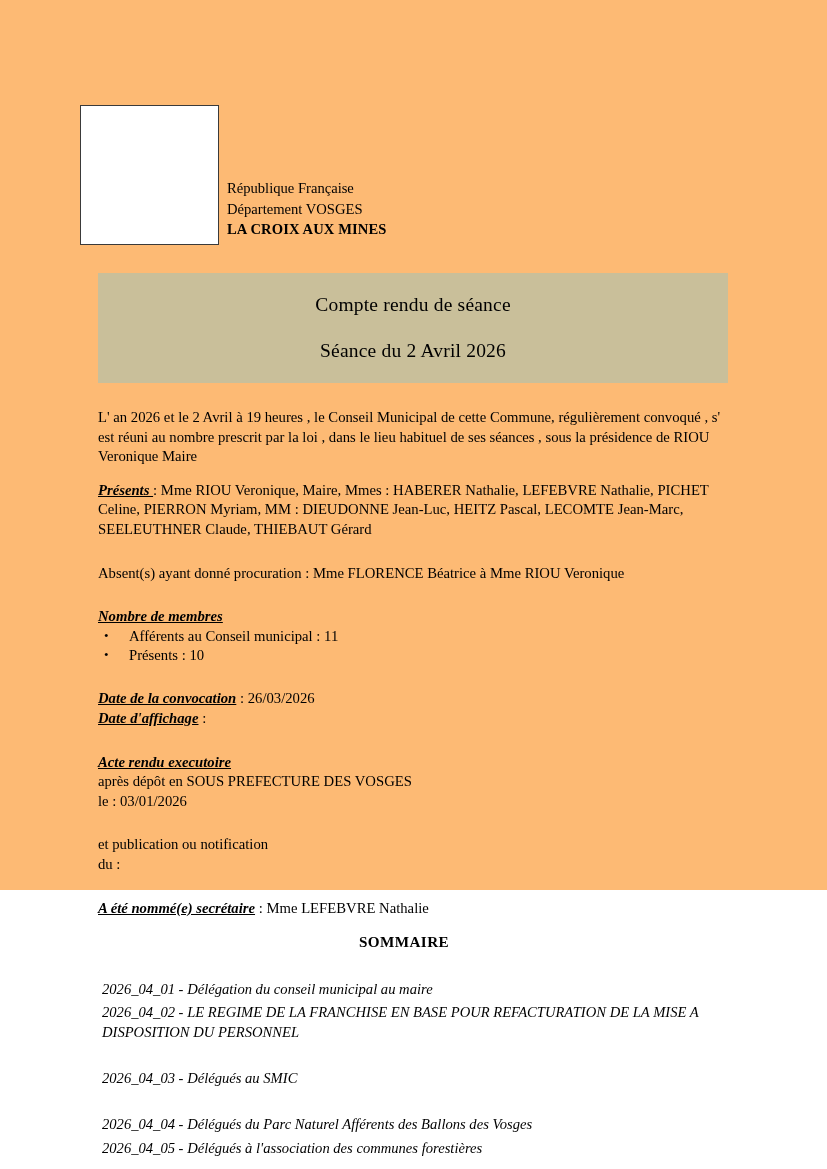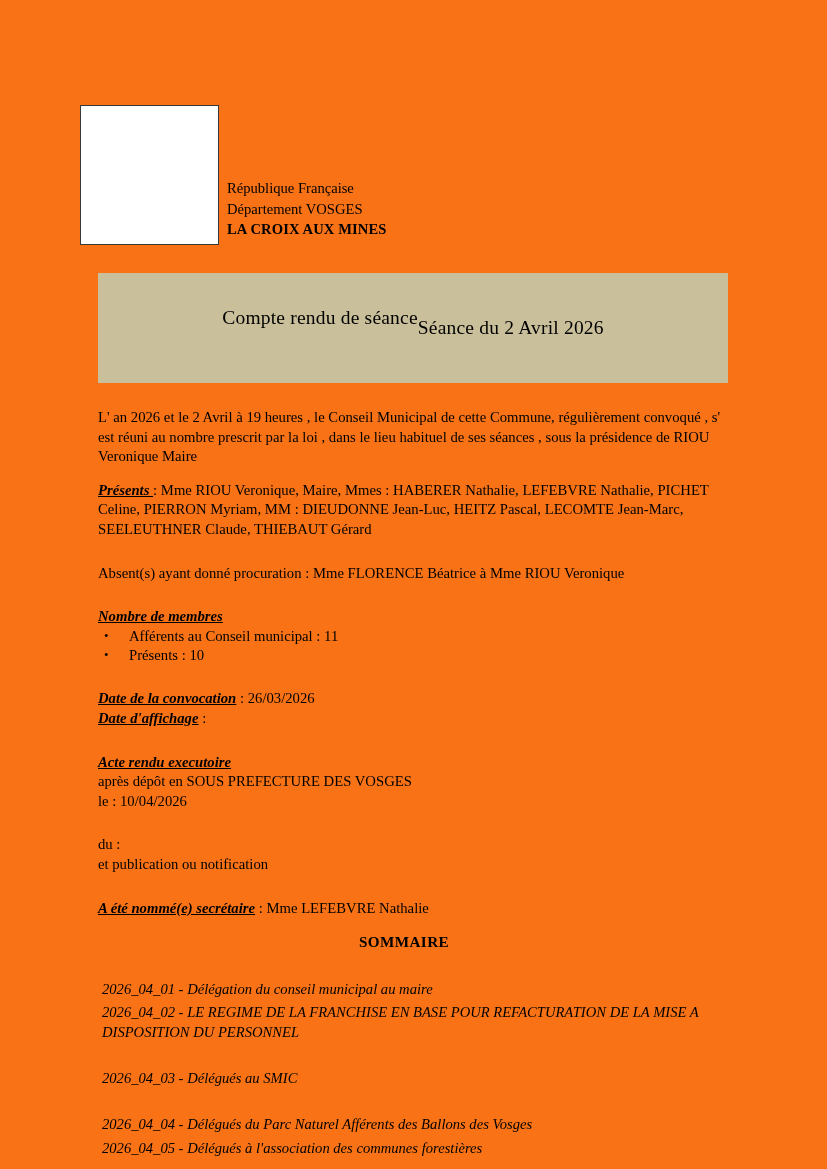--- a/index.html
+++ b/index.html
@@ -13,22 +13,22 @@
     height: 1169px;
     position: relative;
     font-family: "Liberation Serif", "DejaVu Serif", serif;
     color: #000000;
     overflow: hidden;
   }
 
   .page {
     position: relative;
     width: 827px;
-    height: 1169px;
-    background: #f97316;
+    height: 890px;
+    background: #fdba74;
   }
 
   
   .letterhead {
     position: absolute;
     left: 80px;
     top: 105px;
     width: 650px;
     height: 142px;
   }
@@ -58,21 +58,21 @@
 
   
   .banner {
     position: absolute;
     left: 98px;
     top: 273px;
     width: 630px;
     height: 110px;
     background: #c9bf9a;
     display: flex;
-    flex-direction: row;
+    flex-direction: column;
     align-items: center;
     justify-content: center;
     box-sizing: border-box;
   }
   .banner-line1 {
     font-size: 19.5px;
     line-height: 26px;
     margin-bottom: 20px;
     letter-spacing: 0.2px;
   }
@@ -182,26 +182,26 @@
 
     <div class="spacer-md"></div>
 
     <p class="para"><span class="u-bold">Date de la convocation</span><span> : </span><span>26/03/2026</span></p>
     <p class="para"><span class="u-bold">Date d'affichage</span><span> :</span><span></span></p>
 
     <div class="spacer-md"></div>
 
     <p class="para u-bold">Acte rendu executoire</p>
     <p class="para">après dépôt en SOUS PREFECTURE DES VOSGES</p>
-    <p class="para">le : 10/04/2026</p>
-
-    <div class="spacer-md"></div>
-
+    <p class="para">le : 03/01/2026</p>
+
+    <div class="spacer-md"></div>
+
+    <p class="para">et publication ou notification</p>
     <p class="para">du   :</p>
-    <p class="para">et publication ou notification</p>
 
     <div class="spacer-md"></div>
 
     <p class="para"><span class="u-bold">A été nommé(e) secrétaire</span><span> : </span><span>Mme LEFEBVRE Nathalie</span></p>
 
     <div class="spacer-sm"></div>
 
     <p class="para sommaire-head">SOMMAIRE</p>
 
     <div class="spacer-md"></div>

